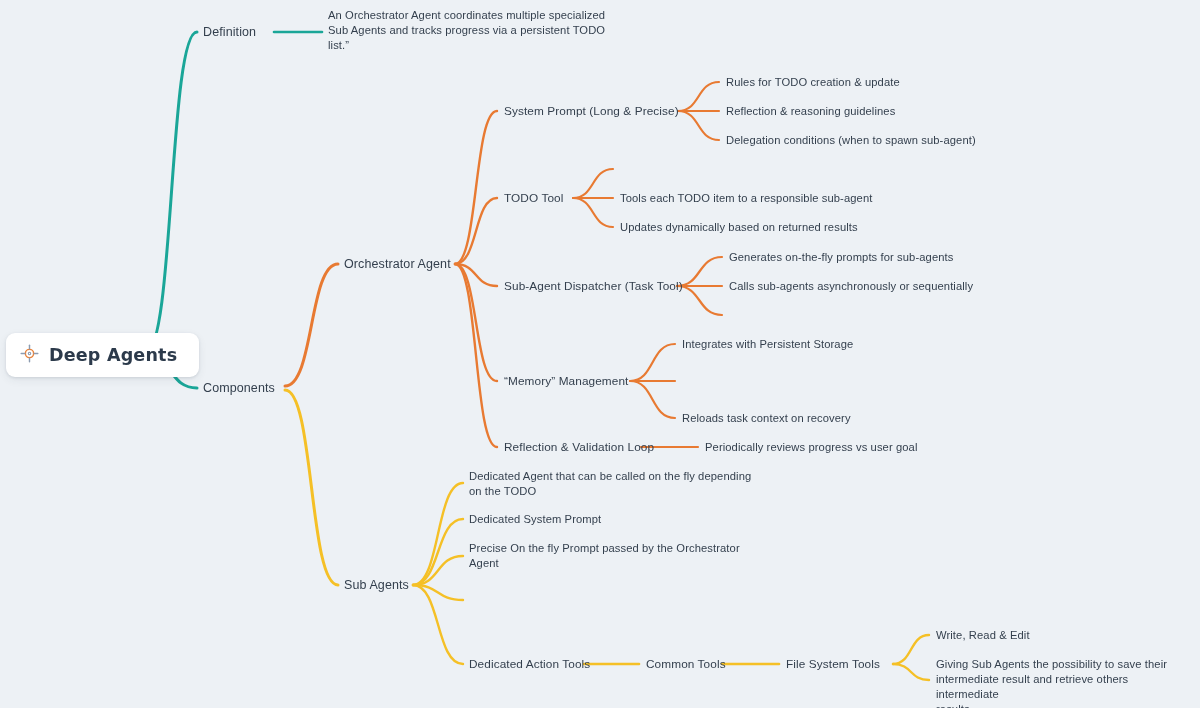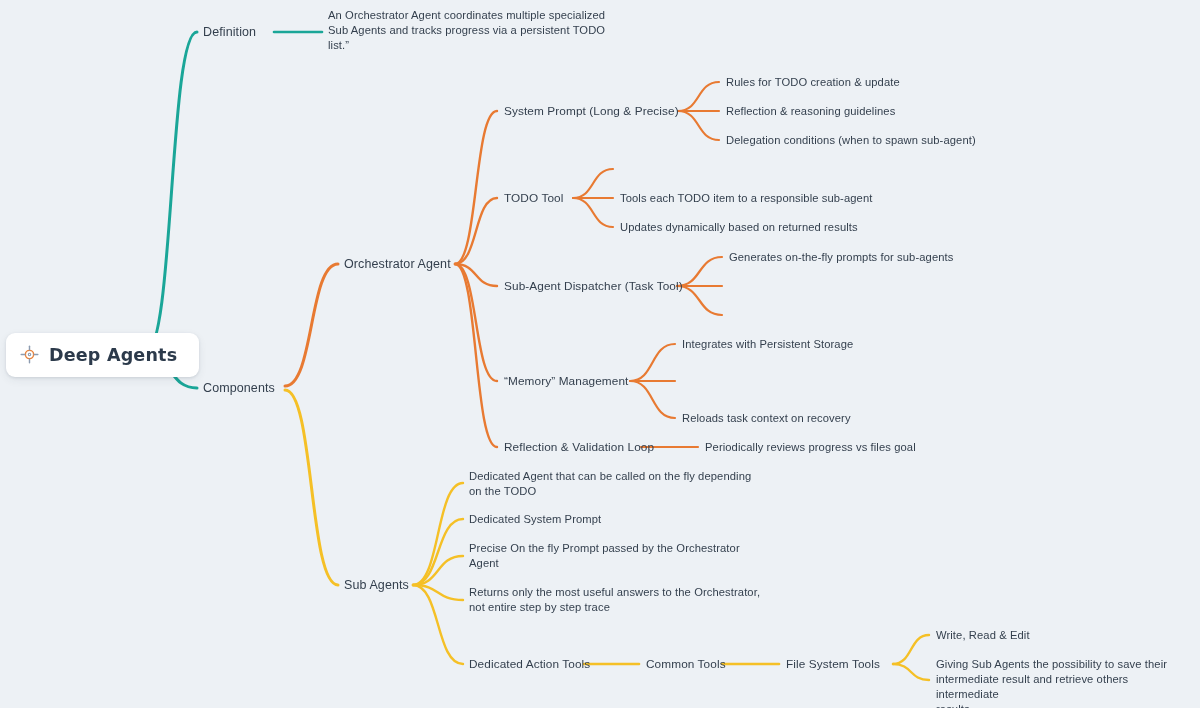--- a/index.html
+++ b/index.html
@@ -35,21 +35,21 @@
   }
   .node.lvl1 { font-size: 12.5px; }
   .node.lvl2 { font-size: 11.8px; }
   .node.lvl3 { font-size: 11.2px; }
   .node.mid  { transform: translateY(-50%); }
 
   
   #root-card {
     position: absolute;
     display: flex;
-    align-items: flex-start;
+    align-items: center;
     gap: 10px;
     background: #ffffff;
     border-radius: 9px;
     box-shadow: 0 1px 3px rgba(40,55,75,.13), 0 3px 10px rgba(40,55,75,.07);
     padding: 12px 22px 12px 14px;
     box-sizing: border-box;
   }
   #root-label {
     font-size: 17.5px;
     color: #2c3a4b;
@@ -128,37 +128,36 @@
   <div class="node lvl3 mid" style="left:726px;top:82px">Rules for TODO creation &amp; update</div>
   <div class="node lvl3 mid" style="left:726px;top:111px">Reflection &amp; reasoning guidelines</div>
   <div class="node lvl3 mid" style="left:726px;top:140px">Delegation conditions (when to spawn sub-agent)</div>
 
   <div class="node lvl2 mid" style="left:504px;top:198px">TODO Tool</div>
   <div class="node lvl3 mid" style="left:620px;top:198px">Tools each TODO item to a responsible sub-agent</div>
   <div class="node lvl3 mid" style="left:620px;top:227px">Updates dynamically based on returned results</div>
 
   <div class="node lvl2 mid" style="left:504px;top:286px">Sub-Agent Dispatcher (Task Tool)</div>
   <div class="node lvl3 mid" style="left:729px;top:257px">Generates on-the-fly prompts for sub-agents</div>
+  <div class="node lvl3 mid" style="left:729px;top:286px">Calls sub-agents asynchronously or sequentially</div>
 
   <div class="node lvl2 mid" style="left:504px;top:381px">“Memory” Management</div>
   <div class="node lvl3 mid" style="left:682px;top:344px">Integrates with Persistent Storage</div>
   <div class="node lvl3 mid" style="left:682px;top:418px">Reloads task context on recovery</div>
 
   <div class="node lvl2 mid" style="left:504px;top:447px">Reflection &amp; Validation Loop</div>
-  <div class="node lvl3 mid" style="left:705px;top:447px">Periodically reviews progress vs files goal</div>
+  <div class="node lvl3 mid" style="left:705px;top:447px">Periodically reviews progress vs user goal</div>
 
   <div class="node lvl1 mid" style="left:344px;top:585px">Sub Agents</div>
 
   <div class="node lvl3" style="left:469px;top:469px;max-width:290px">Dedicated Agent that can be called on the fly depending
 on the TODO</div>
   <div class="node lvl3 mid" style="left:469px;top:519px">Dedicated System Prompt</div>
   <div class="node lvl3" style="left:469px;top:541px;max-width:290px">Precise On the fly Prompt passed by the Orchestrator
 Agent</div>
-  <div class="node lvl3" style="left:469px;top:585px;max-width:300px">Returns only the most useful answers to the Orchestrator,
-not entire step by step trace</div>
 
   <div class="node lvl2 mid" style="left:469px;top:664px">Dedicated Action Tools</div>
   <div class="node lvl2 mid" style="left:646px;top:664px">Common Tools</div>
   <div class="node lvl2 mid" style="left:786px;top:664px">File System Tools</div>
   <div class="node lvl3 mid" style="left:936px;top:635px">Write, Read  &amp; Edit</div>
   <div class="node lvl3" style="left:936px;top:657px;max-width:258px">Giving Sub Agents the possibility to save their
 intermediate result and retrieve others intermediate
 results</div>
 
 </div>

